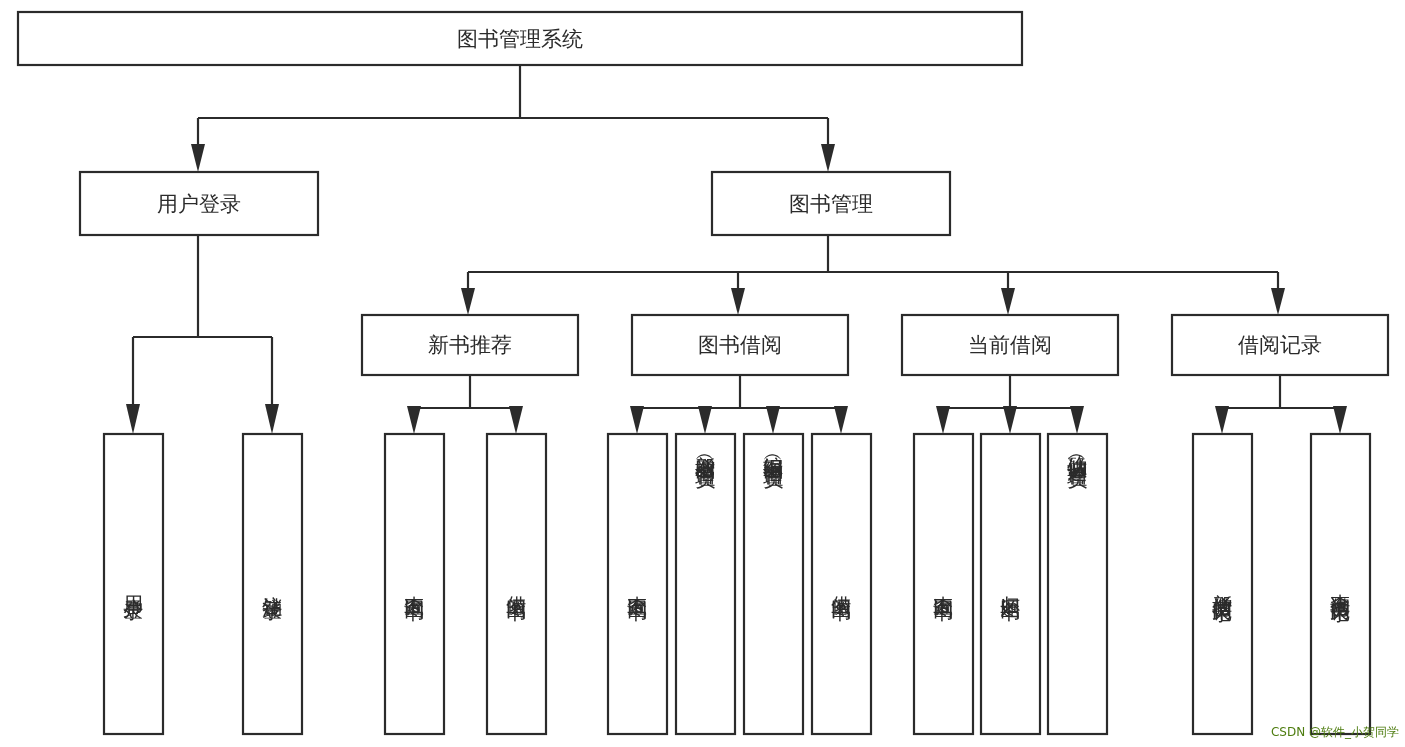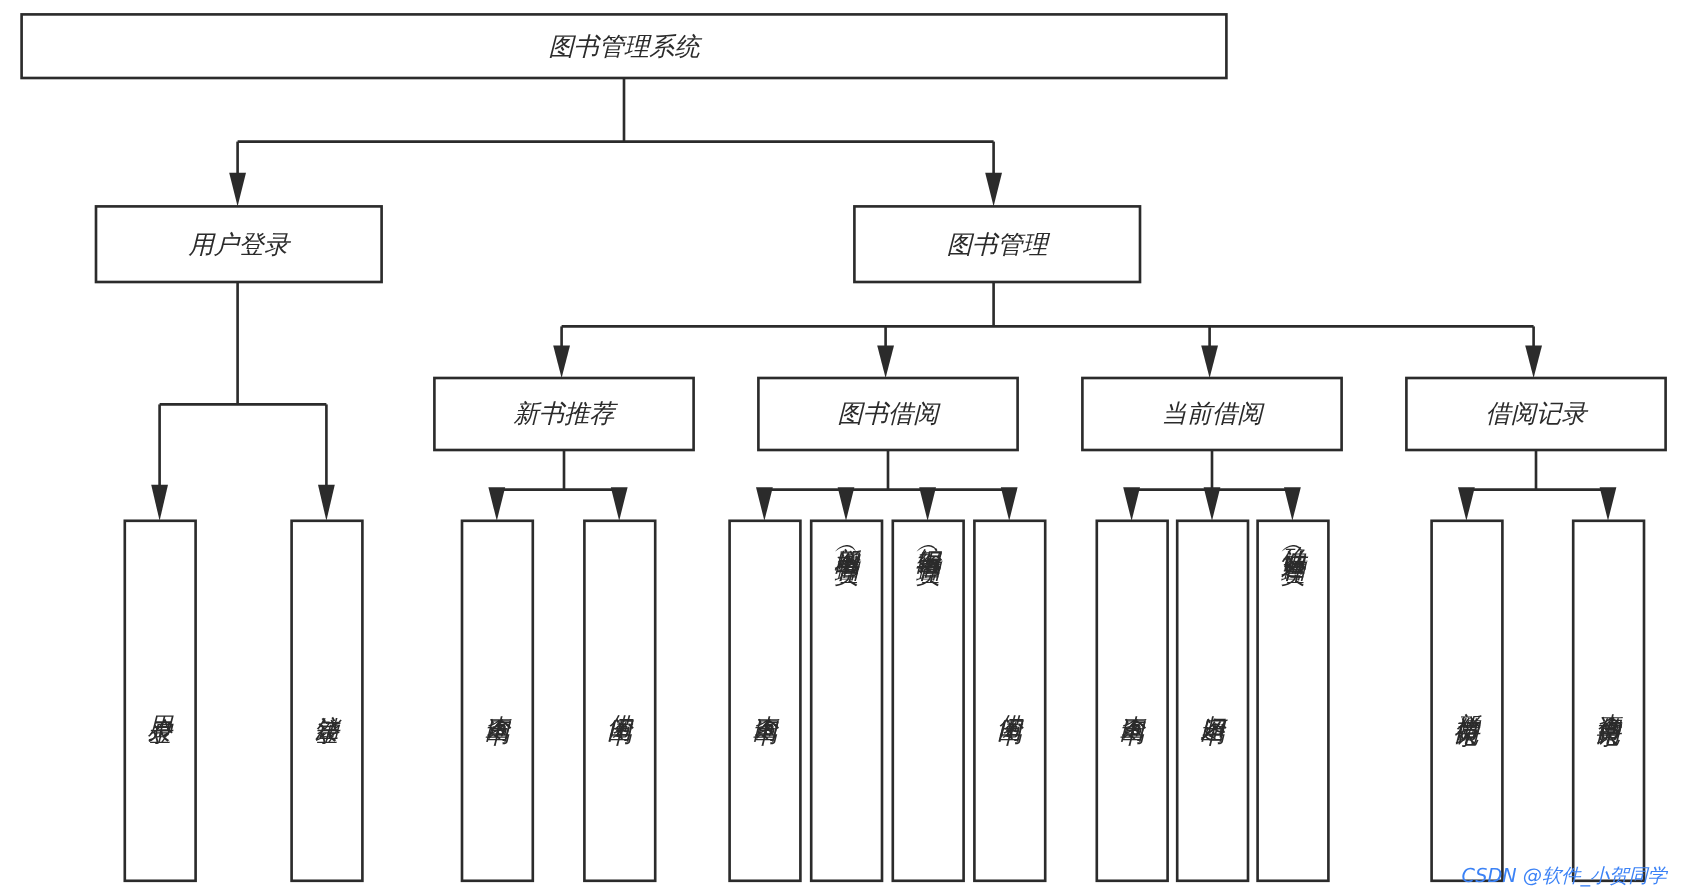--- a/index.html
+++ b/index.html
@@ -12,21 +12,20 @@
     height: 747px;
     font-family: "DejaVu Sans", "Liberation Sans", sans-serif;
     overflow: hidden;
     position: relative;
   }
   #diagram-root {
     position: relative;
     width: 1405px;
     height: 747px;
     background: #ffffff;
-    font-style: italic;
   }
   svg.canvas {
     position: absolute;
     left: 0;
     top: 0;
     width: 1405px;
     height: 747px;
     display: block;
   }
   .node-box {
@@ -62,25 +61,25 @@
     letter-spacing: 2px;
     text-align: center;
     white-space: nowrap;
     pointer-events: none;
     display: flex;
     align-items: center;
     justify-content: center;
   }
   .watermark {
     position: absolute;
-    right: 16px;
+    right: 6px;
     bottom: 6px;
     font-family: "DejaVu Sans", "Liberation Sans", sans-serif;
-    font-size: 16px;
-    color: #3b82f6;
+    font-size: 12px;
+    color: #4d7c0f;
     white-space: nowrap;
     user-select: none;
   }
 </style>
 </head>
 <body>
 
 <div id="diagram-root">
 
   <svg class="canvas" viewBox="0 0 1405 747" xmlns="http://www.w3.org/2000/svg">

